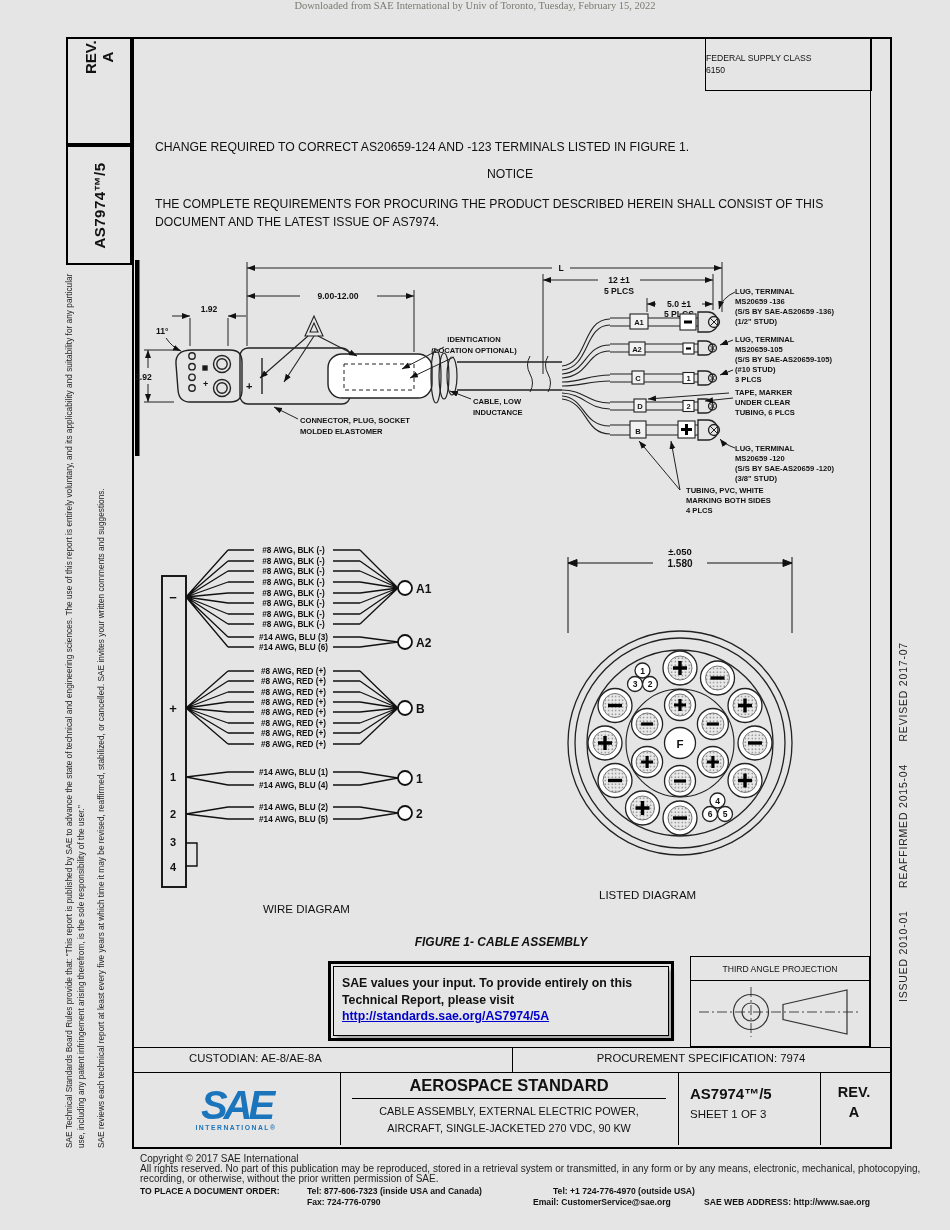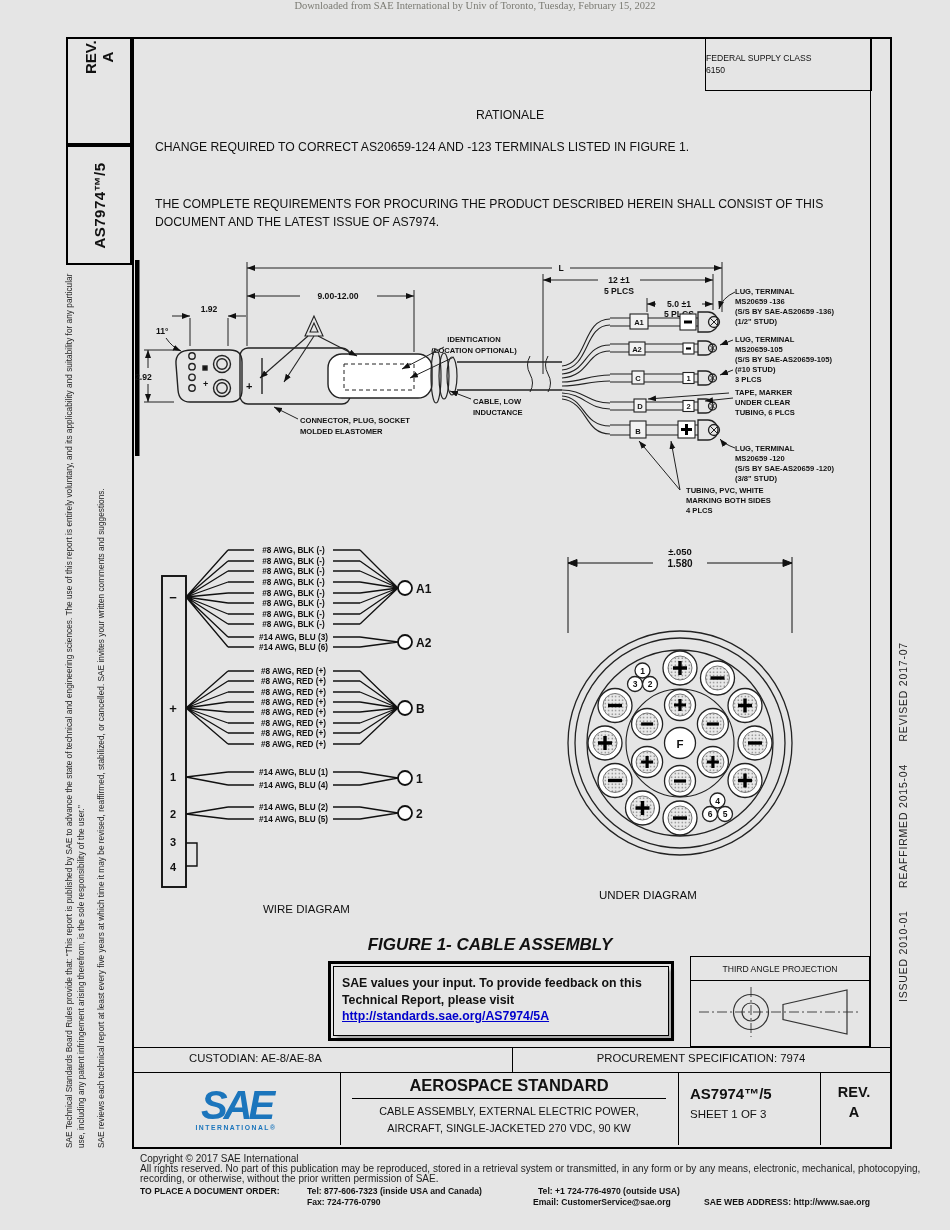--- a/index.html
+++ b/index.html
@@ -54,22 +54,22 @@
     <div style="margin-top:9px;">SAE reviews each technical report at least every five years at which time it may be revised, reaffirmed, stabilized, or cancelled. SAE invites your written comments and suggestions.</div>
   </div>
 
   <div class="abs rot nowrap" style="left:897px;top:1002px;width:420px;font-size:10.5px;letter-spacing:.8px;color:#222;">ISSUED 2010-01      REAFFIRMED 2015-04      REVISED 2017-07</div>
 
   <div class="abs thin" style="left:705px;top:37px;width:165px;height:52px;display:flex;flex-direction:column;align-items:flex-start;justify-content:center;font-size:8.6px;line-height:12px;">
     <div>FEDERAL SUPPLY CLASS</div>
     <div>6150</div>
   </div>
 
-  <div class="abs ctr" style="left:132px;top:108px;width:756px;font-size:12.2px;">RATIONALE</div>
   <div class="abs" style="left:155px;top:140px;width:720px;font-size:12.2px;">CHANGE REQUIRED TO CORRECT AS20659-124 AND -123 TERMINALS LISTED IN FIGURE 1.</div>
+  <div class="abs ctr" style="left:132px;top:167px;width:756px;font-size:12.2px;">NOTICE</div>
   <div class="abs" style="left:155px;top:196px;width:730px;font-size:12.2px;line-height:17.5px;">
     <div>THE COMPLETE REQUIREMENTS FOR PROCURING THE PRODUCT DESCRIBED HEREIN SHALL CONSIST OF THIS</div>
     <div>DOCUMENT AND THE LATEST ISSUE OF AS7974.</div>
   </div>
 
   <svg class="abs" style="left:132px;top:252px;" width="760" height="288" viewBox="0 0 760 288">
     <defs>
       <marker id="ar" markerWidth="9" markerHeight="7" refX="8" refY="3" orient="auto-start-reverse" markerUnits="userSpaceOnUse">
         <path d="M0,0 L8,3 L0,6 Z" fill="#111"></path>
       </marker>
@@ -447,25 +447,25 @@
       <circle class="wb" cx="162.5" cy="255.5" r="7.5"></circle>
         <circle class="wb" cx="155" cy="269" r="7.5"></circle>
         <circle class="wb" cx="170" cy="269" r="7.5"></circle>
       <text x="162.5" y="258.7" text-anchor="middle" style="font-size:8.5px;font-weight:bold;">4</text>
       <text x="155" y="272.2" text-anchor="middle" style="font-size:8.5px;font-weight:bold;">6</text>
       <text x="170" y="272.2" text-anchor="middle" style="font-size:8.5px;font-weight:bold;">5</text>
     </g>
   </svg>
 
   <div class="abs" style="left:263px;top:903px;font-size:11.5px;">WIRE DIAGRAM</div>
-  <div class="abs" style="left:599px;top:889px;font-size:11.5px;">UNDER DIAGRAM</div>
-  <div class="abs bi ctr" style="left:120px;top:935px;width:740px;font-size:17px;">FIGURE 1- CABLE ASSEMBLY</div>
+  <div class="abs" style="left:599px;top:889px;font-size:11.5px;">LISTED DIAGRAM</div>
+  <div class="abs bi ctr" style="left:131px;top:935px;width:740px;font-size:12px;">FIGURE 1- CABLE ASSEMBLY</div>
 
   <div class="abs" style="left:333px;top:966px;width:318px;height:52px;border:1.5px solid #000;outline:3px solid #000;outline-offset:2px;box-shadow:4px 4px 3px rgba(0,0,0,.25);padding:8px 8px;font-size:12.3px;font-weight:bold;line-height:16.5px;">
-    <div>SAE values your input. To provide feedback on this</div>
+    <div>SAE values your input. To provide entirely on this</div>
     <div>Technical Report, please visit</div>
     <a href="#" class="fb">http://standards.sae.org/AS7974/5A</a>
   </div>
 
   <div class="abs thin" style="left:690px;top:956px;width:178px;height:89px;">
     <div class="ctr" style="border-bottom:1.5px solid #000;font-size:8.6px;padding:7px 0 6px;">THIRD ANGLE PROJECTION</div>
     <svg width="176" height="62" viewBox="0 0 176 62">
       <g fill="none" stroke="#333" stroke-width="1.2">
         <circle cx="60" cy="31" r="9"></circle>
           <circle cx="60" cy="31" r="17.5"></circle>
@@ -494,18 +494,18 @@
   <div class="abs ctr b" style="left:820px;top:1084px;width:68px;font-size:14.5px;">REV.</div>
   <div class="abs ctr b" style="left:820px;top:1104px;width:68px;font-size:14.5px;">A</div>
 
   <div class="abs" style="left:140px;top:1154px;font-size:10px;line-height:9.8px;color:#222;">
     <div>Copyright © 2017 SAE International</div>
     <div>All rights reserved. No part of this publication may be reproduced, stored in a retrieval system or transmitted, in any form or by any means, electronic, mechanical, photocopying,</div>
     <div>recording, or otherwise, without the prior written permission of SAE.</div>
   </div>
   <div class="abs b" style="left:140px;top:1186px;font-size:8.6px;">TO PLACE A DOCUMENT ORDER:</div>
   <div class="abs b" style="left:307px;top:1186px;font-size:8.6px;">Tel: 877-606-7323 (inside USA and Canada)</div>
-  <div class="abs b" style="left:538px;top:1186px;font-size:8.6px;">Tel: +1 724-776-4970 (outside USA)</div>
+  <div class="abs b" style="left:553px;top:1186px;font-size:8.6px;">Tel: +1 724-776-4970 (outside USA)</div>
   <div class="abs b" style="left:307px;top:1197px;font-size:8.6px;">Fax: 724-776-0790</div>
   <div class="abs b" style="left:533px;top:1197px;font-size:8.6px;">Email: CustomerService@sae.org</div>
   <div class="abs b" style="left:704px;top:1197px;font-size:8.6px;">SAE WEB ADDRESS: http://www.sae.org</div>
 
 </div>
 
 </body></html>

